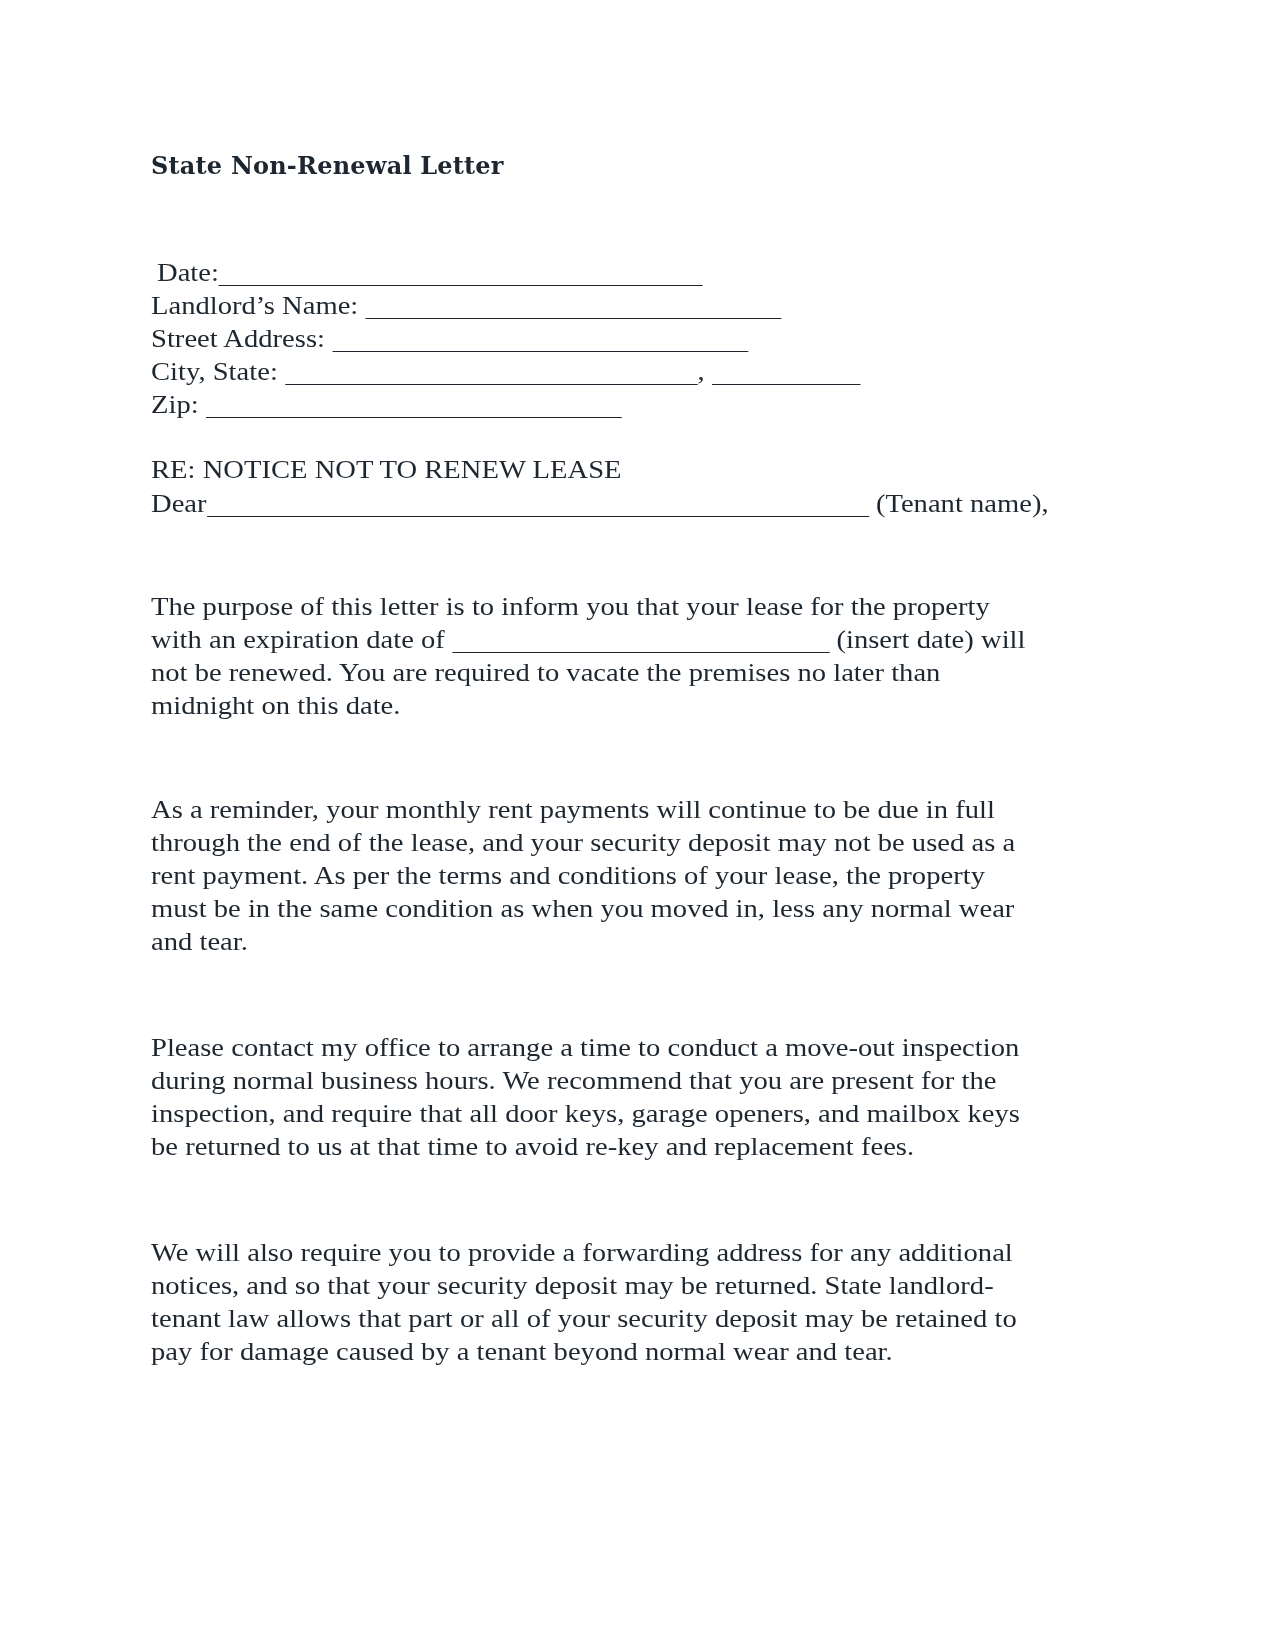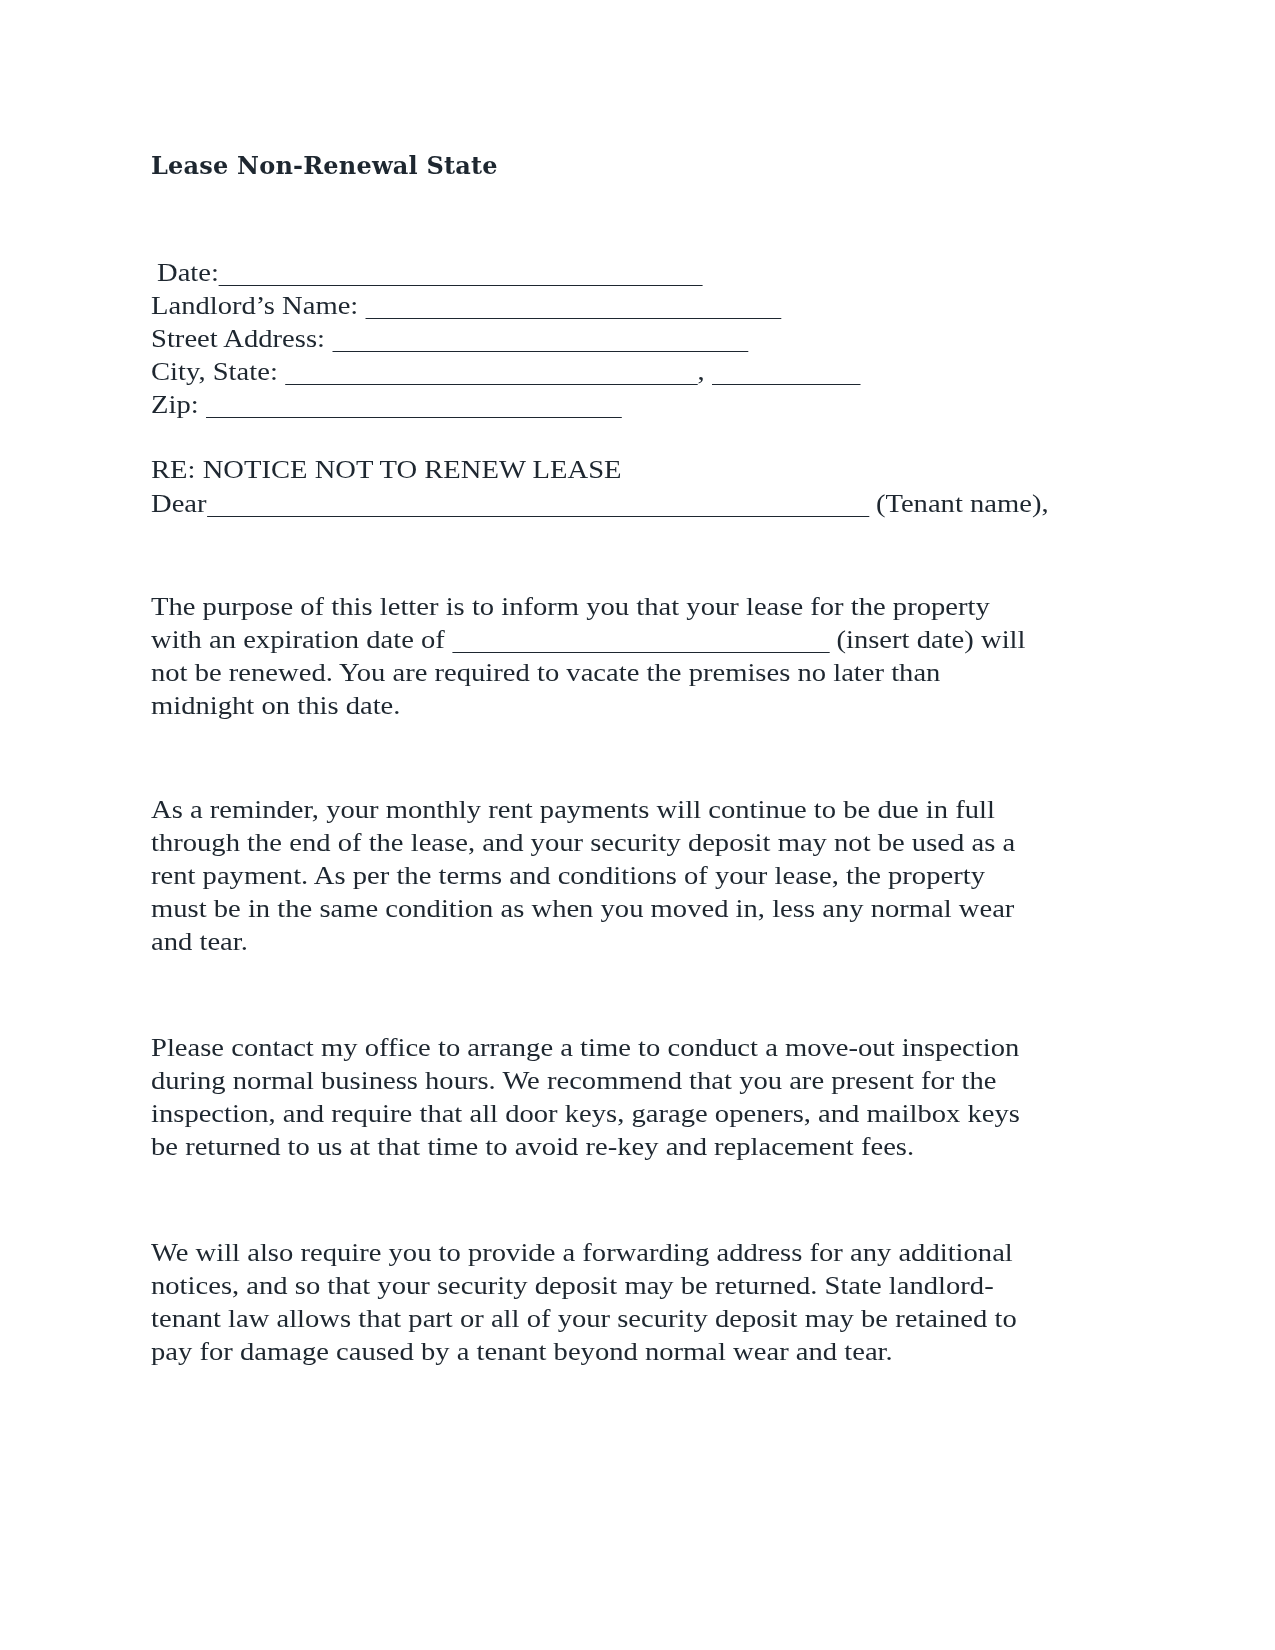--- a/index.html
+++ b/index.html
@@ -21,21 +21,21 @@
     vertical-align: baseline; margin-bottom: -2px;
   }
   .blank.input { outline: none; background: transparent; border-top: 0; border-left: 0; border-right: 0;
     font-family: "Liberation Serif", serif; font-size: 24px; color: #1e2730; padding: 0; height: 22px; }
 </style>
 </head>
 <body>
 
 <div class="page">
 
-  <div class="title">Lease Non-Renewal State</div>
+  <div class="title">State Non-Renewal Letter</div>
 
   <div class="line" style="top:258px; left:157px;">
     <span>Date:</span><input class="blank input" style="width: 440px;" value="">
   </div>
   <div class="line" style="top:291px;">
     <span>Landlord’s Name:</span> <input class="blank input" style="width: 378px;" value="">
   </div>
   <div class="line" style="top:324px;">
     <span>Street Address:</span> <input class="blank input" style="width: 378px;" value="">
   </div>

